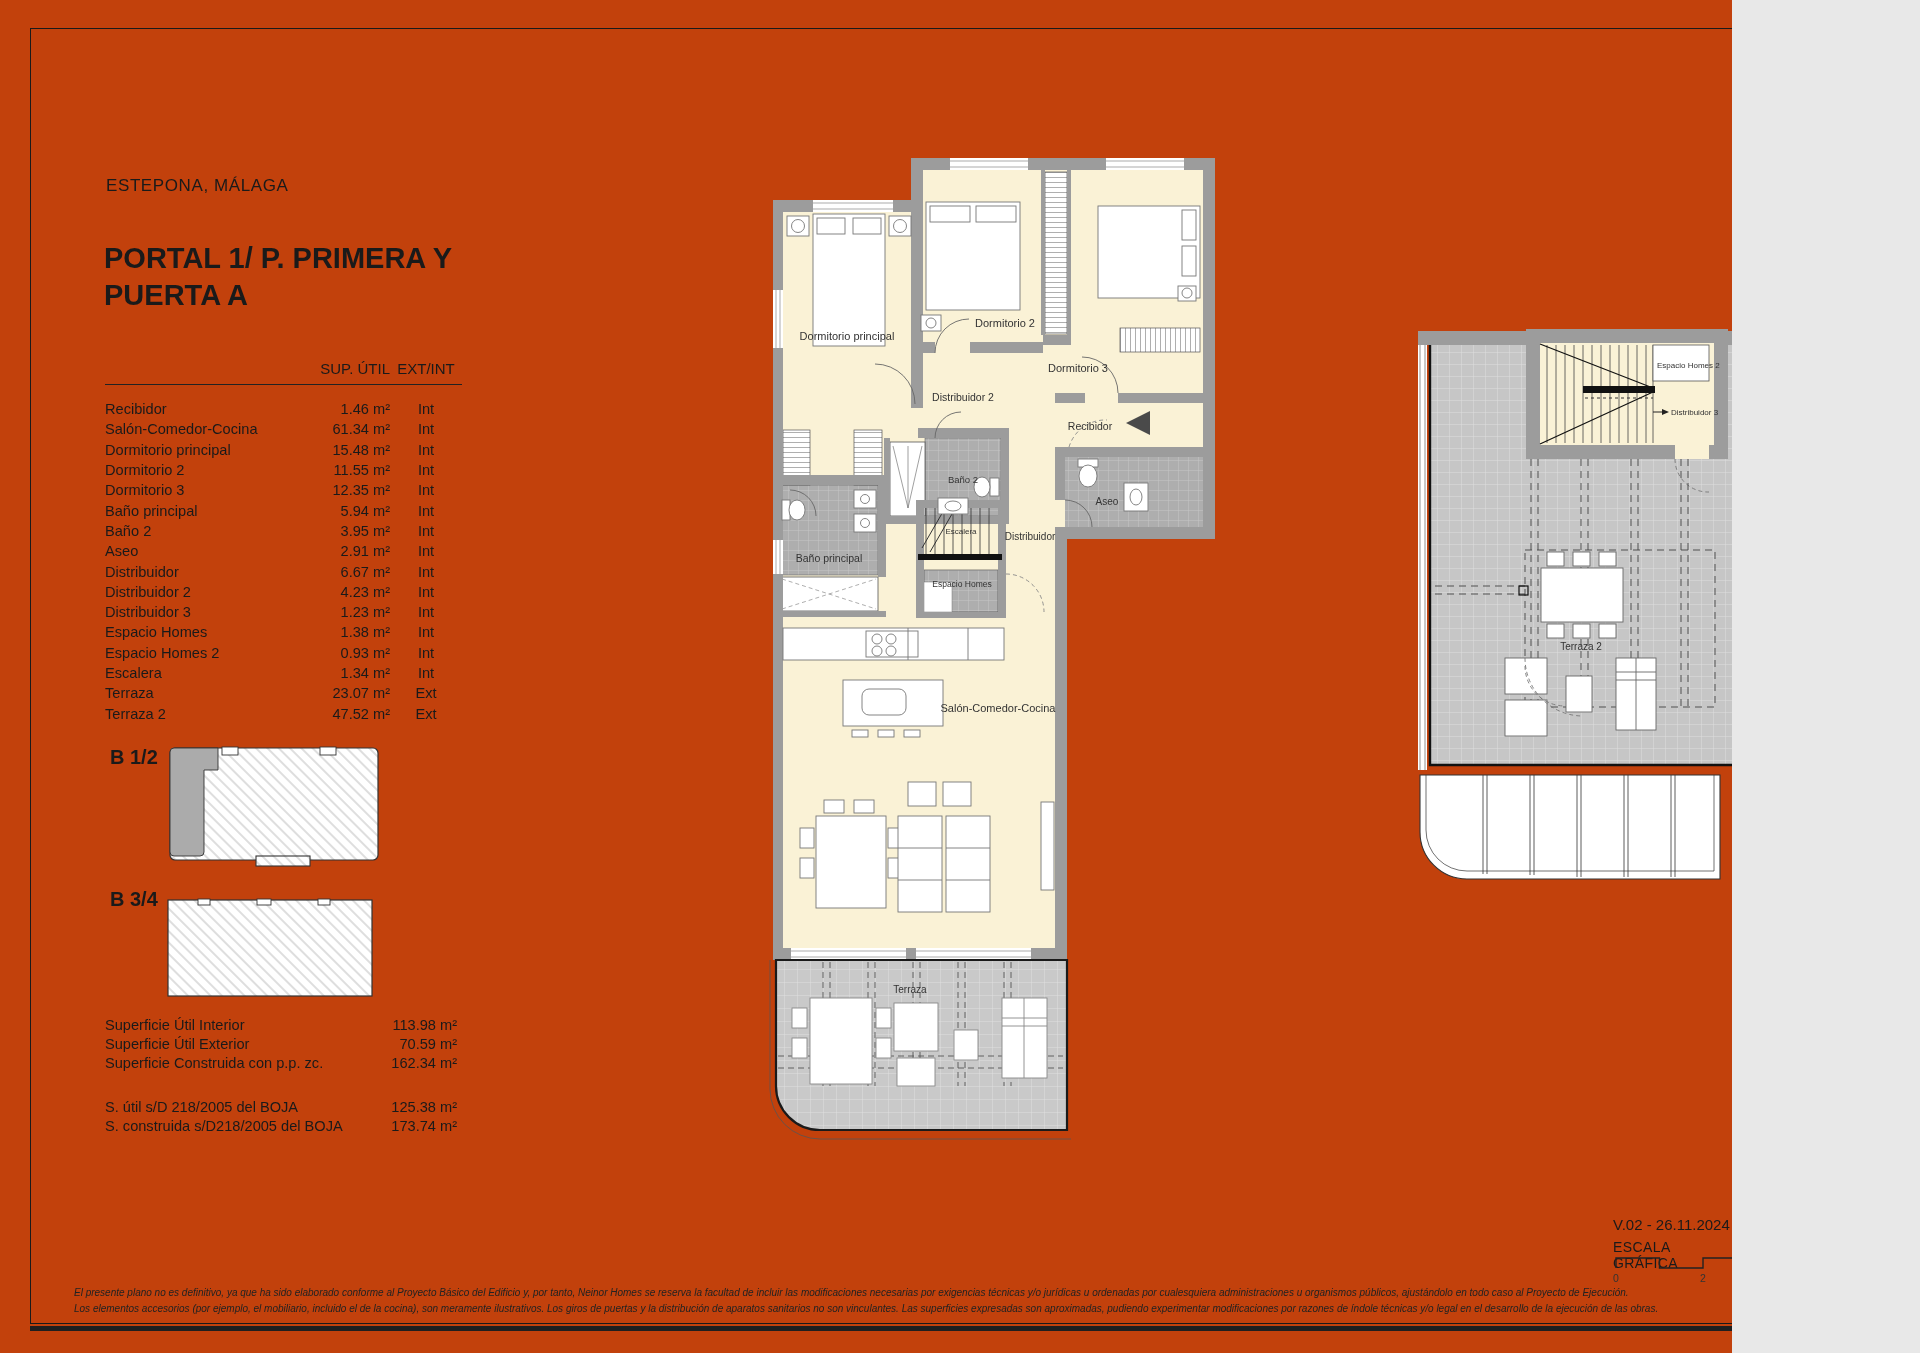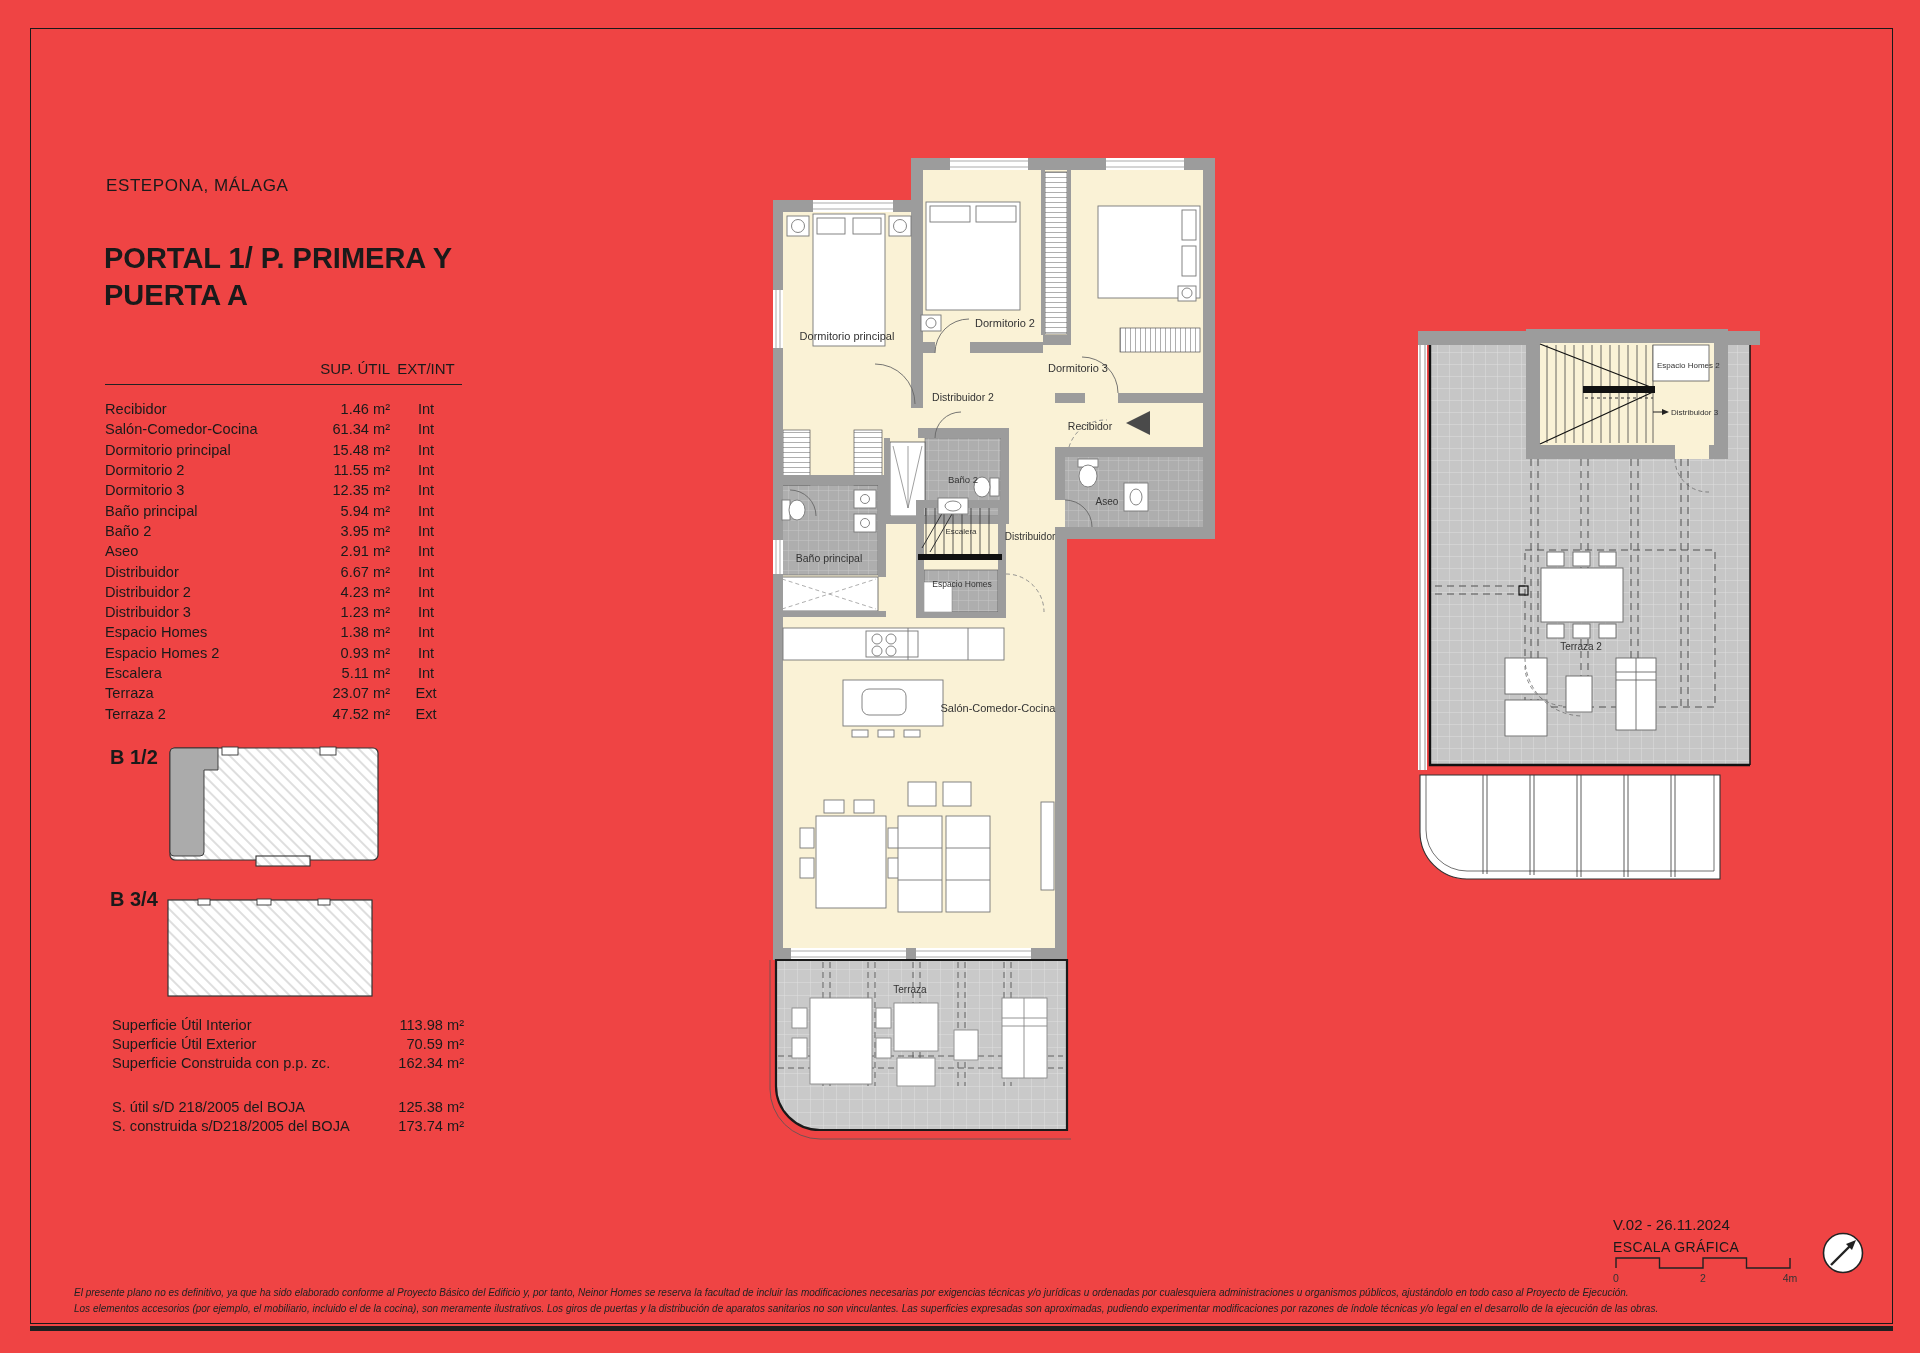--- a/index.html
+++ b/index.html
@@ -1,36 +1,36 @@
 <!DOCTYPE html>
 <html><head>
 <meta charset="utf-8">
 <style>
   html,body{margin:0;padding:0;background:#e8e8e8;}
-  .sheet{position:relative;width:1920px;height:1353px;background:#ef4444;overflow:hidden;
+  .sheet{position:relative;width:1732px;height:1353px;background:#c2410c;overflow:hidden;
          font-family:"Liberation Sans",sans-serif;color:#1a1a1a;}
   .frame{position:absolute;left:30px;top:28px;width:1861px;height:1294px;border:1px solid #1a1a1a;}
   .frame-thick{position:absolute;left:30px;top:1326px;width:1863px;height:5px;background:#1f1f1f;}
   .location{position:absolute;left:106px;top:176px;font-size:17px;letter-spacing:.6px;}
   .title{position:absolute;left:104px;top:240px;font-size:29px;font-weight:bold;line-height:37px;}
   table.areas{position:absolute;left:105px;top:360px;border-collapse:collapse;}
   .areas th{font-weight:normal;font-size:15px;padding:0 0 7px 0;}
   .areas th.h-area{text-align:right;}
   .areas th.h-type{text-align:center;}
   .areas thead tr{border-bottom:1.6px solid #222;}
   .areas td{font-size:14.6px;height:20.3px;padding:0;}
   .areas td.c0{width:182px;text-align:left;}
   .areas td.c1{width:103px;text-align:right;}
   .areas td.c2{width:72px;text-align:center;}
   .areas tbody tr:first-child td{padding-top:14px;}
   .kp-label{position:absolute;font-size:20px;font-weight:bold;}
   .abs{position:absolute;}
   .summary{position:absolute;left:105px;top:1016px;}
   .boja{position:absolute;left:105px;top:1098px;}
-  .srow{display:flex;width:352px;justify-content:space-between;font-size:14.6px;line-height:19px;margin-left:7px;}
+  .srow{display:flex;width:352px;justify-content:space-between;font-size:14.6px;line-height:19px;}
   .version{position:absolute;left:1613px;top:1216px;font-size:15px;}
   .escala{position:absolute;left:1613px;top:1239px;font-size:14px;letter-spacing:.4px;}
   .disclaimer{position:absolute;left:74px;top:1285px;width:1810px;font-size:10px;font-style:italic;
               color:#222;line-height:16px;white-space:nowrap;overflow:hidden;}
   svg text{font-family:"Liberation Sans",sans-serif;fill:#333;}
 </style>
 </head>
 <body>
 
 <div class="sheet">
@@ -142,21 +142,21 @@
           <td class="c1">1.38 m²</td>
           <td class="c2">Int</td>
         </tr>
         <tr>
           <td class="c0">Espacio Homes 2</td>
           <td class="c1">0.93 m²</td>
           <td class="c2">Int</td>
         </tr>
         <tr>
           <td class="c0">Escalera</td>
-          <td class="c1">5.11 m²</td>
+          <td class="c1">1.34 m²</td>
           <td class="c2">Int</td>
         </tr>
         <tr>
           <td class="c0">Terraza</td>
           <td class="c1">23.07 m²</td>
           <td class="c2">Ext</td>
         </tr>
         <tr>
           <td class="c0">Terraza 2</td>
           <td class="c1">47.52 m²</td>

